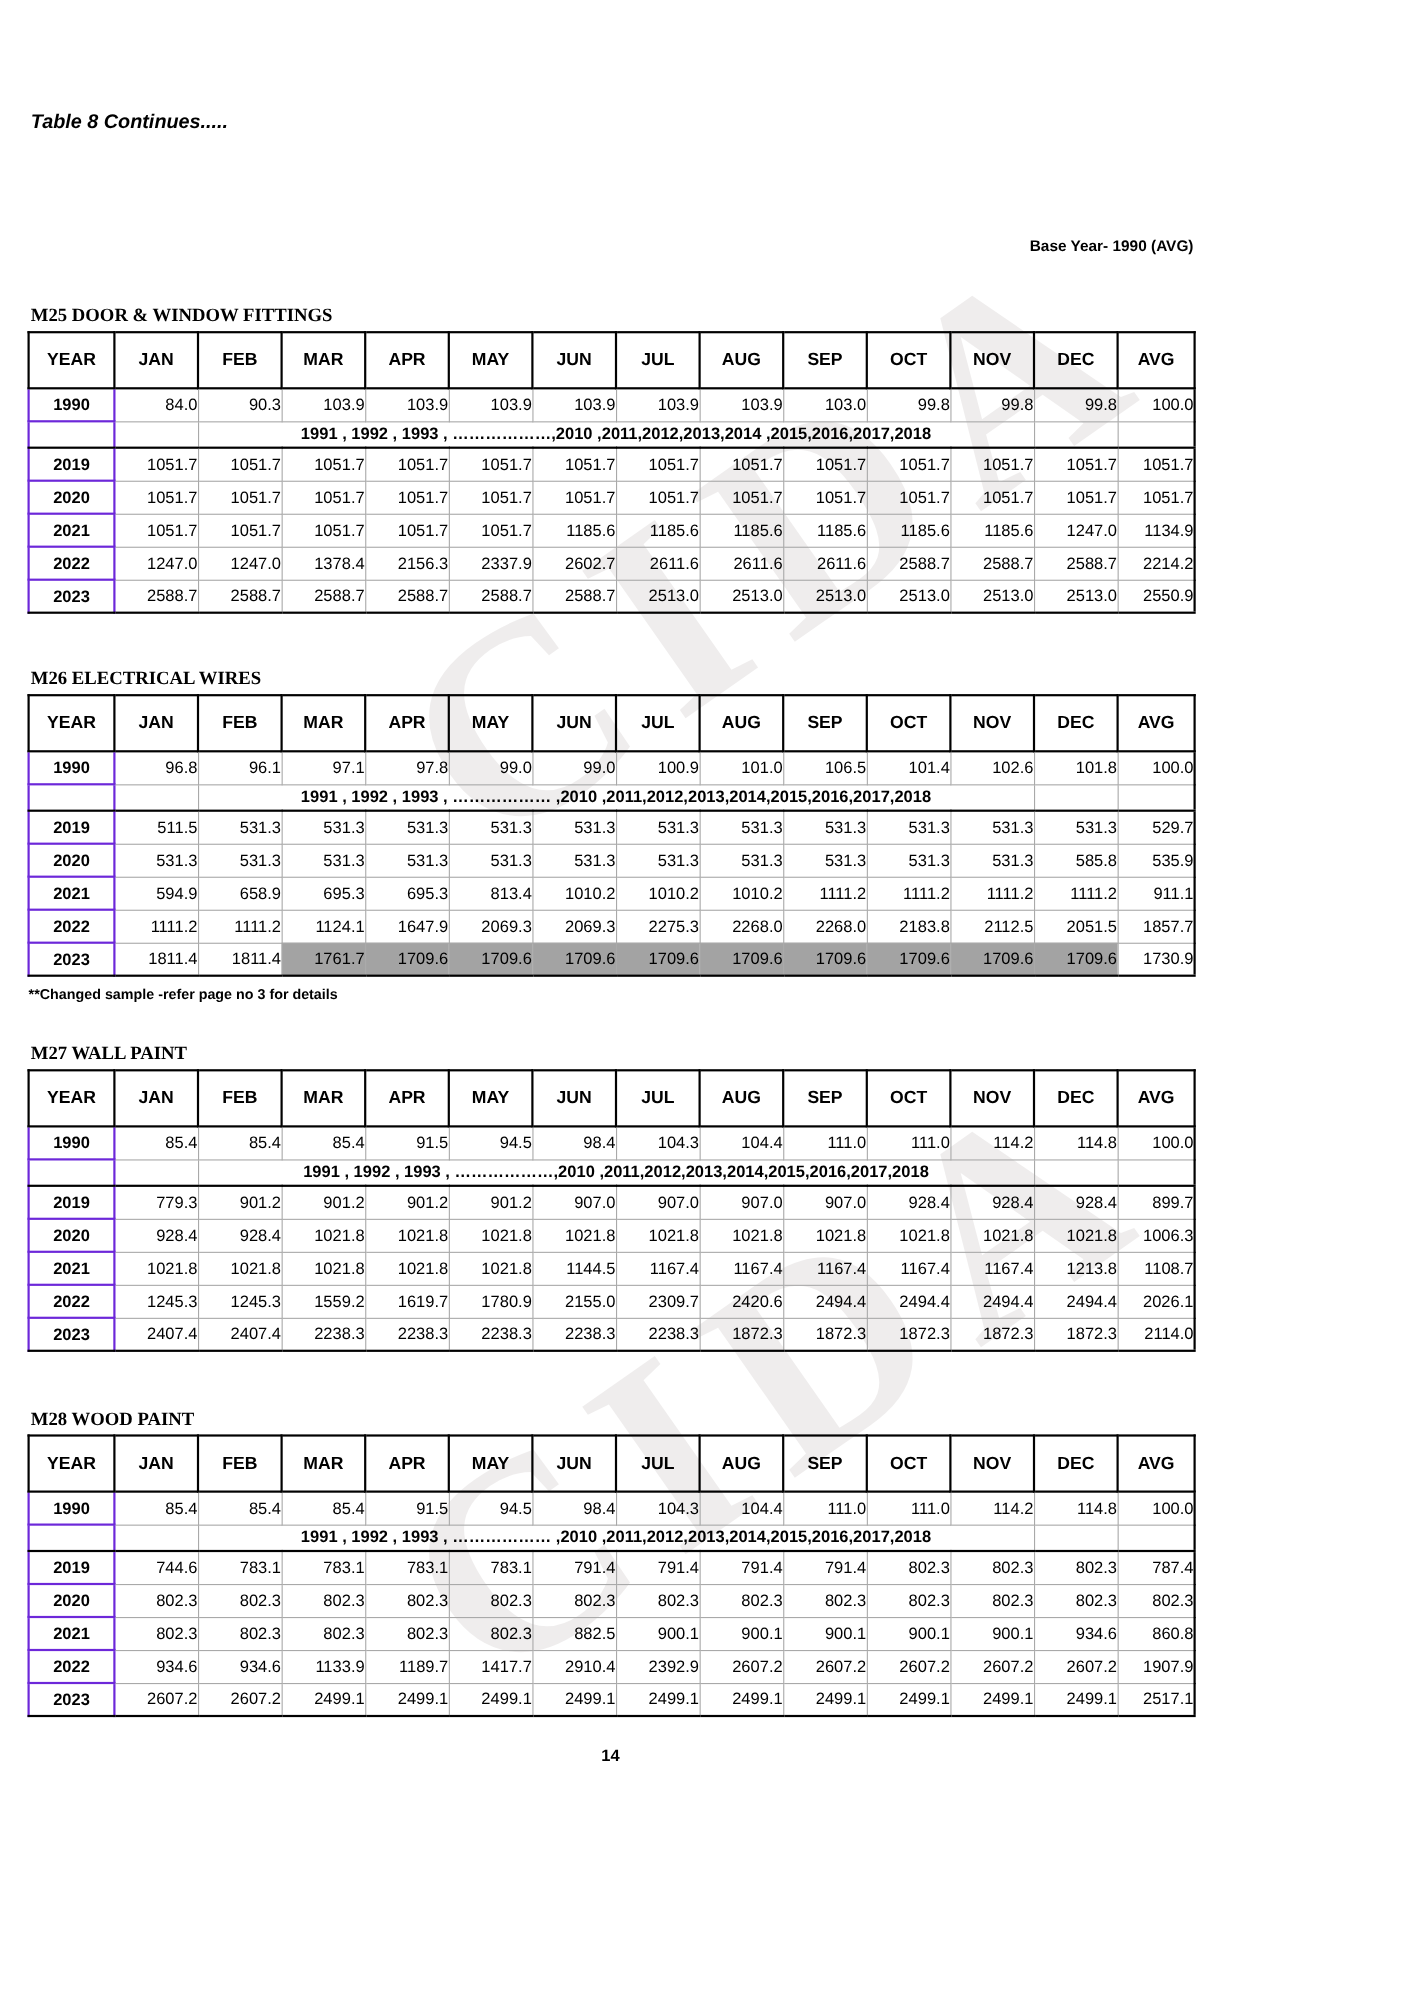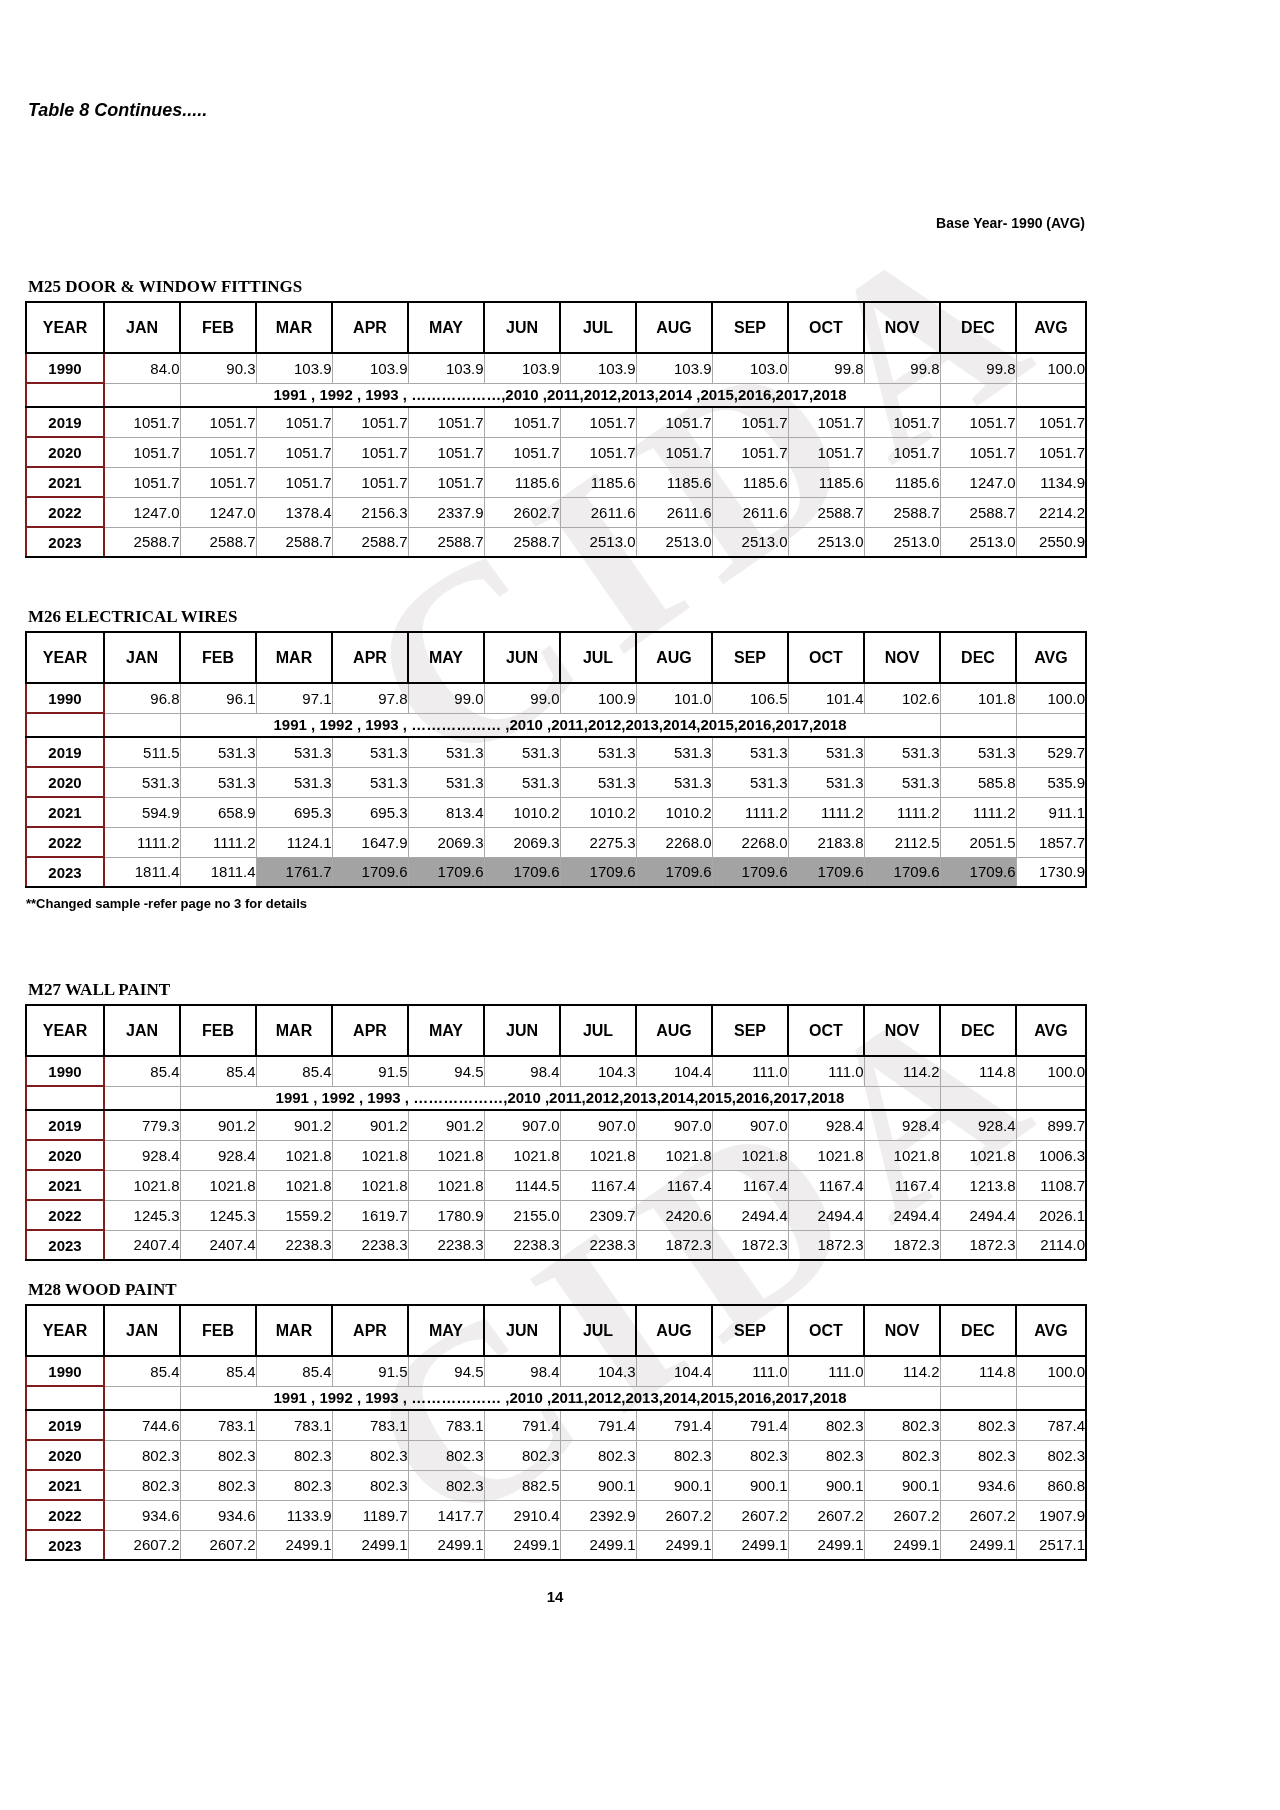--- a/index.html
+++ b/index.html
@@ -22,41 +22,41 @@
     position:absolute; left:28px; top:100px; z-index:2;
     font-size:18px; font-weight:bold; font-style:italic;
   }
   .base-year-label {
     position:absolute; top:215px; right:195px; z-index:2;
     font-size:14px; font-weight:bold;padding-left:25px;
   }
   .table-section { position:absolute; left:25px; width:1062px; z-index:1; }
   #sec-m25 { top:277px; }
   #sec-m26 { top:607px; }
-  #sec-m27 { top:980px; }
+  #sec-m27 { top:948px; }
   #sec-m28 { top:1280px; }
 
   .table-title {
     font-family:"Liberation Serif", serif;
     font-size:17px; font-weight:bold; margin:0 0 4px 3px;
   }
   table.idx {
     border-collapse:collapse; table-layout:fixed;
     border:2px solid #000; width:1060px; background:transparent;
   }
   table.idx thead tr { height:51px; }
   table.idx tbody tr { height:30px; }
   table.idx tr.interim-row { height:24px; }
   table.idx th {
     border:2px solid #000; font-size:16px; font-weight:bold;
     text-align:center; padding:0;
   }
   table.idx td { padding:0; font-size:15px; }
   td.year-cell {
-    border:2px solid #7f1d1d; font-weight:bold; text-align:center;
+    border:2px solid #6d28d9; font-weight:bold; text-align:center;
   }
   td.value-cell {
     border:1px solid #a9a9a9; text-align:right; padding-right:7px;
   }
   table.idx tbody tr:last-child td { border-bottom:2px solid #000; }
   tr.interim-row td { border-bottom:2px solid #000; }
   td.interim-text {
     border:1px solid #a9a9a9; border-bottom:2px solid #000;
     font-weight:bold; text-align:center; font-size:15px; white-space:nowrap;
   }

